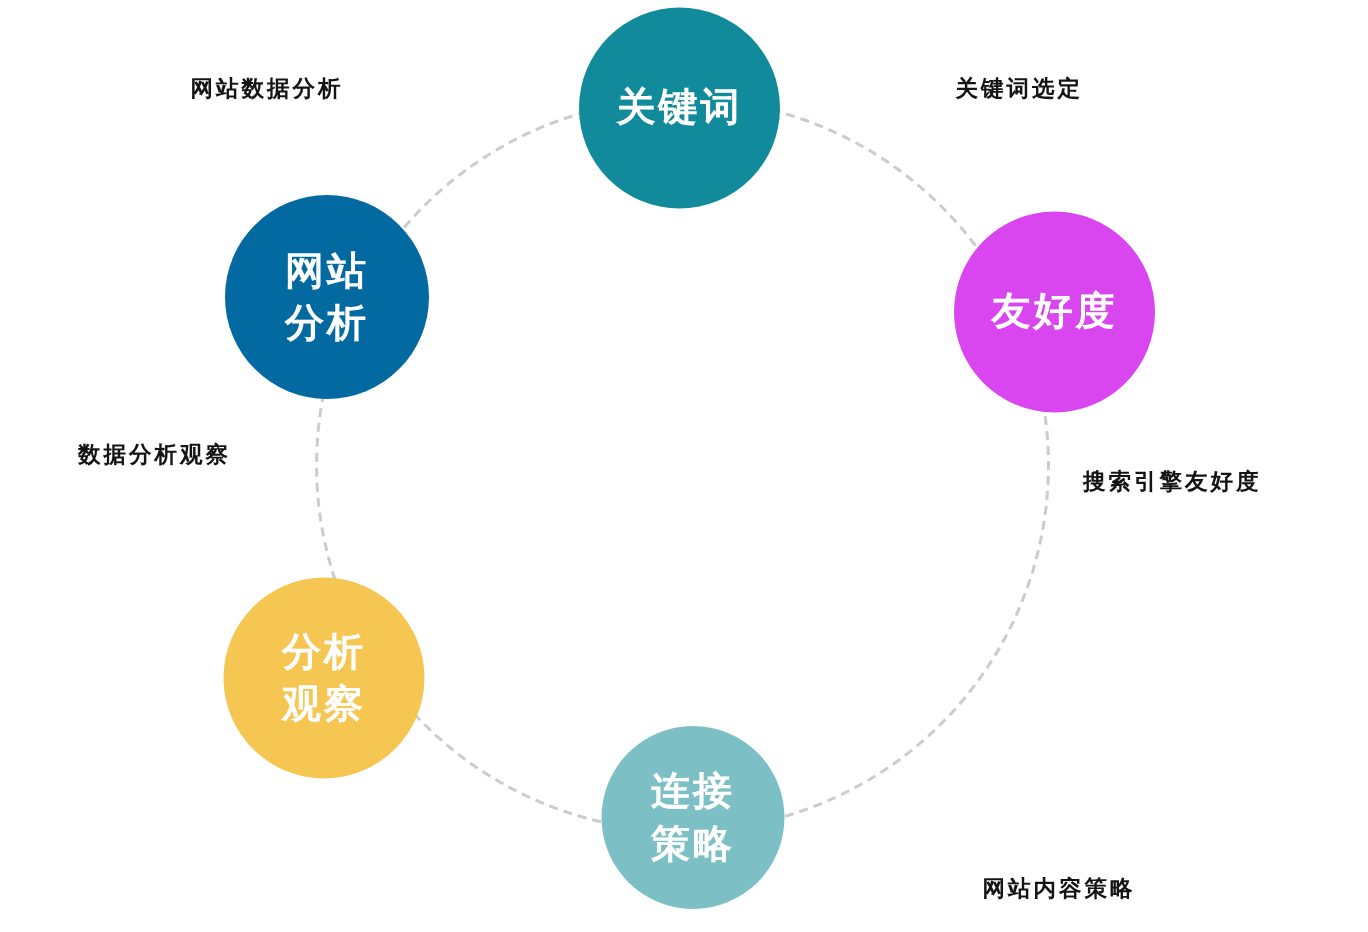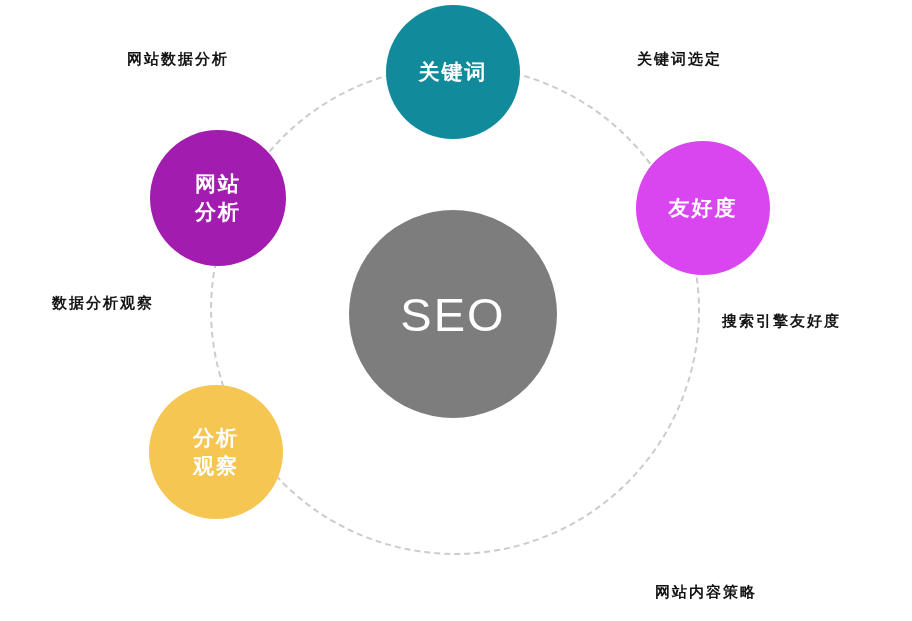--- a/index.html
+++ b/index.html
@@ -36,21 +36,21 @@
     width: 208px; height: 208px;
   }
   .center-label {
     font-size: 47px;
     font-weight: 500;
     letter-spacing: 2px;
   }
 
   .node .line {
     display: block;
-    font-size: 21px;
+    font-size: 26px;
     font-weight: bold;
     line-height: 1.35;
     letter-spacing: 2px;
   }
 
   .pos-keywords      { left: 386px; top: 5px;   width: 134px; height: 134px; }
   .pos-friendliness  { left: 636px; top: 141px; width: 134px; height: 134px; }
   .pos-content       { left: 626px; top: 386px; width: 134px; height: 134px; }
   .pos-link          { left: 401px; top: 484px; width: 122px; height: 122px; }
   .pos-analysis-obs  { left: 149px; top: 385px; width: 134px; height: 134px; }
@@ -71,40 +71,41 @@
   .pos-label-4 { left: 110px; top: 583px; }
   .pos-label-5 { left: 52px;  top: 294px; }
 </style>
 </head>
 <body>
 
 <div class="stage">
 
   <div class="ring" style="border-color: rgb(204, 204, 204);"></div>
 
-  <div class="circle center-node" style="background-color: rgb(125, 125, 125);">
-    <span class="center-label">SEO</span>
-  </div>
 
   <div class="circle node pos-keywords" style="background-color: rgb(17, 138, 156);">
     <span class="line">关键词</span>
   </div>
 
   <div class="circle node pos-friendliness" style="background-color: #d946ef;">
     <span class="line">友好度</span>
   </div>
 
 
+  <div class="circle node pos-link" style="background-color: rgb(124, 192, 197);">
+    <span class="line">连接</span>
+    <span class="line">策略</span>
+  </div>
 
   <div class="circle node pos-analysis-obs" style="background-color: rgb(246, 198, 83);">
     <span class="line">分析</span>
     <span class="line">观察</span>
   </div>
 
-  <div class="circle node pos-site-analysis" style="background-color: #a21caf;">
+  <div class="circle node pos-site-analysis" style="background-color: #0369a1;">
     <span class="line">网站</span>
     <span class="line">分析</span>
   </div>
 
   <div class="outer-label pos-label-0">网站数据分析</div>
   <div class="outer-label pos-label-1">关键词选定</div>
   <div class="outer-label pos-label-2">搜索引擎友好度</div>
   <div class="outer-label pos-label-3">网站内容策略</div>
   <div class="outer-label pos-label-5">数据分析观察</div>
 

